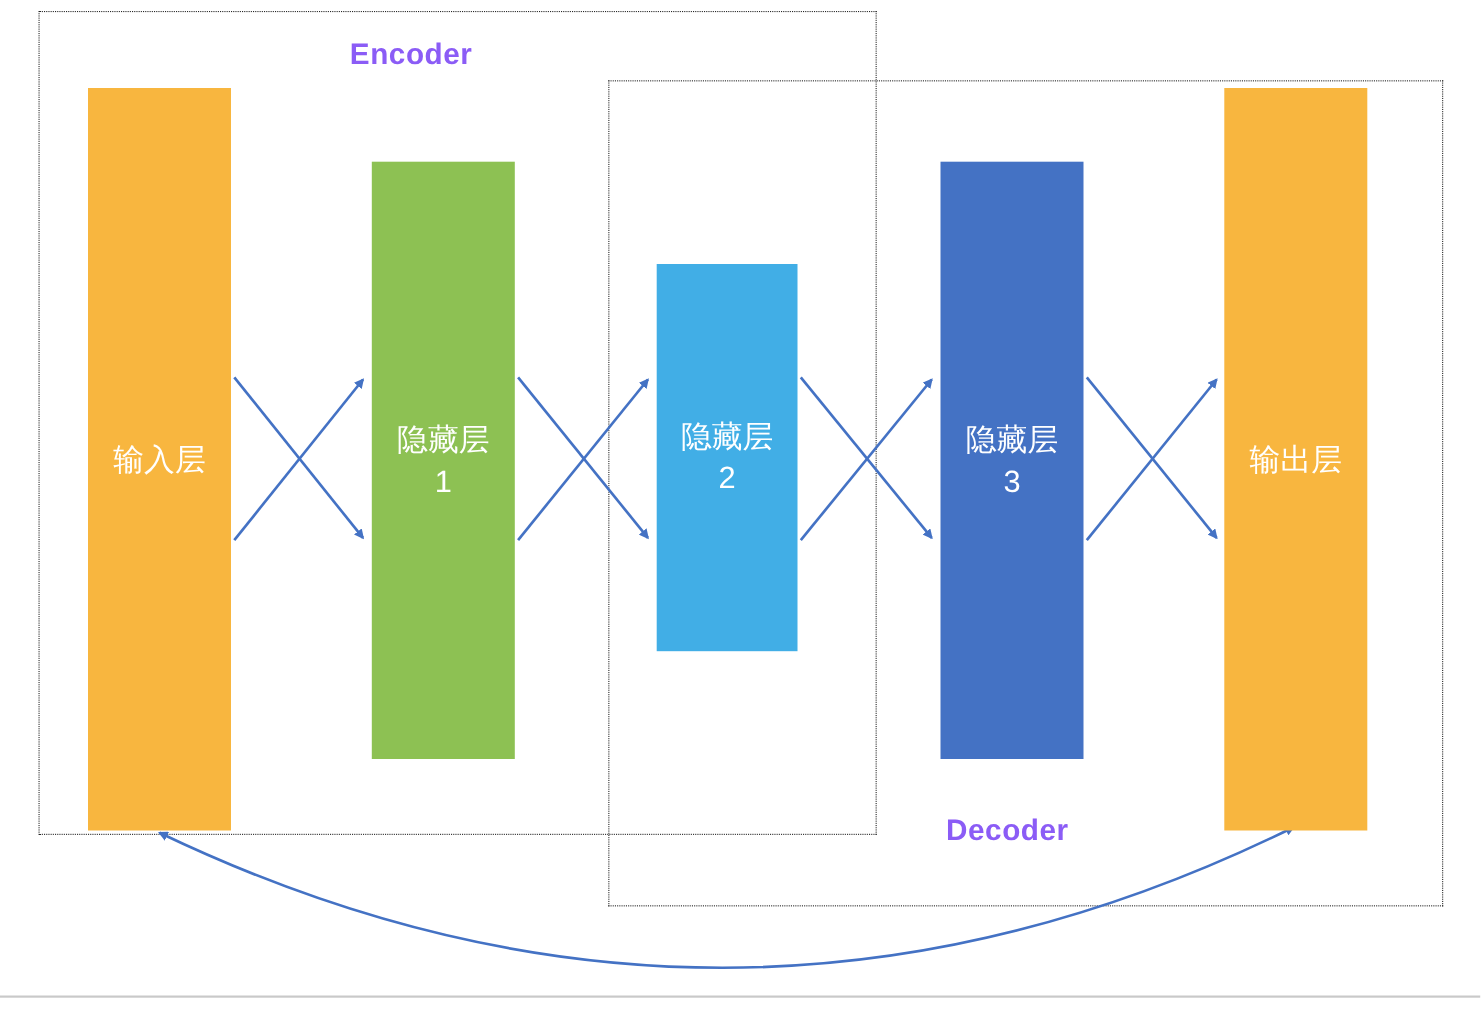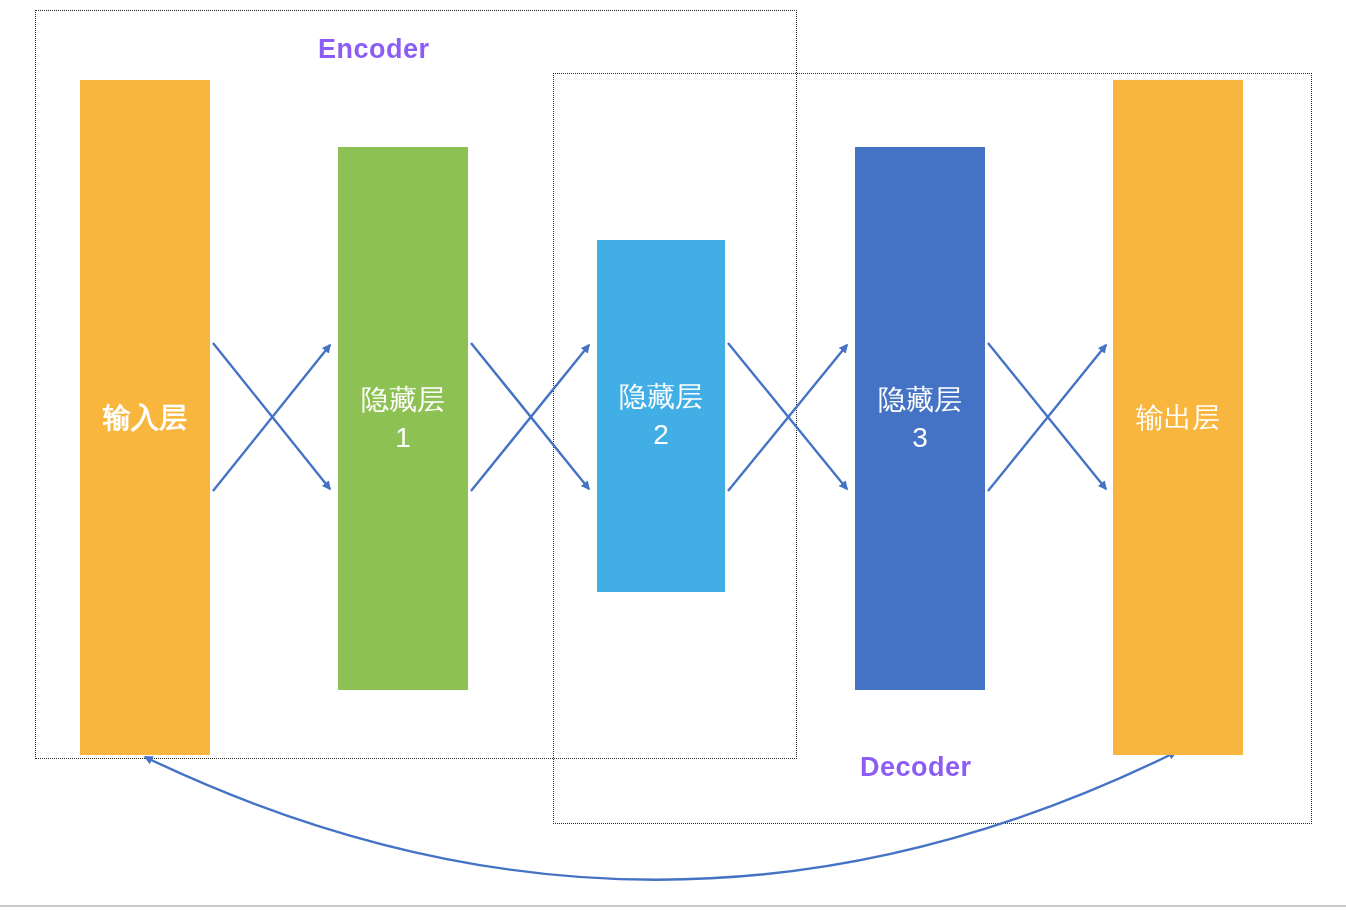--- a/index.html
+++ b/index.html
@@ -24,21 +24,21 @@
   .decoder-box { left: 553px; top: 73px; width: 757px; height: 749px; }
   .group-label {
     position: absolute;
     font-size: 27px;
     font-weight: 600;
     color: #8b5cf6;
     letter-spacing: 0.5px;
     white-space: nowrap;
   }
   .encoder-label { left: 318px; top: 34px; }
-  .decoder-label { left: 860px; top: 740px; margin-top: 12px; }
+  .decoder-label { left: 860px; top: 740px; }
   .layer {
     position: absolute;
     display: flex;
     flex-direction: column;
     align-items: center;
     justify-content: center;
     color: #ffffff;
     font-size: 28px;
     font-weight: 500;
     line-height: 1.35;
@@ -97,21 +97,21 @@
 
     <line class="arrow-line" x1="728" y1="343" x2="847" y2="489" marker-end="url(#ah)"></line>
     <line class="arrow-line" x1="728" y1="491" x2="847" y2="345" marker-end="url(#ah)"></line>
 
     <line class="arrow-line" x1="988" y1="343" x2="1106" y2="489" marker-end="url(#ah)"></line>
     <line class="arrow-line" x1="988" y1="491" x2="1106" y2="345" marker-end="url(#ah)"></line>
 
     <path class="arrow-line" d="M 145 757 Q 663 1005 1176 752" marker-start="url(#ah)" marker-end="url(#ah)"></path>
   </svg>
 
-  <div class="layer layer-input" style="background: rgb(248, 182, 63); font-weight: bold;">
+  <div class="layer layer-input" style="background: rgb(248, 182, 63);">
     <div class="layer-label">输入层</div>
   </div>
 
   <div class="layer layer-hidden1" style="background: rgb(141, 193, 83);">
     <div class="layer-label">隐藏层</div>
     <div class="layer-sublabel">1</div>
   </div>
 
   <div class="layer layer-hidden2" style="background: rgb(65, 174, 230);">
     <div class="layer-label">隐藏层</div>

